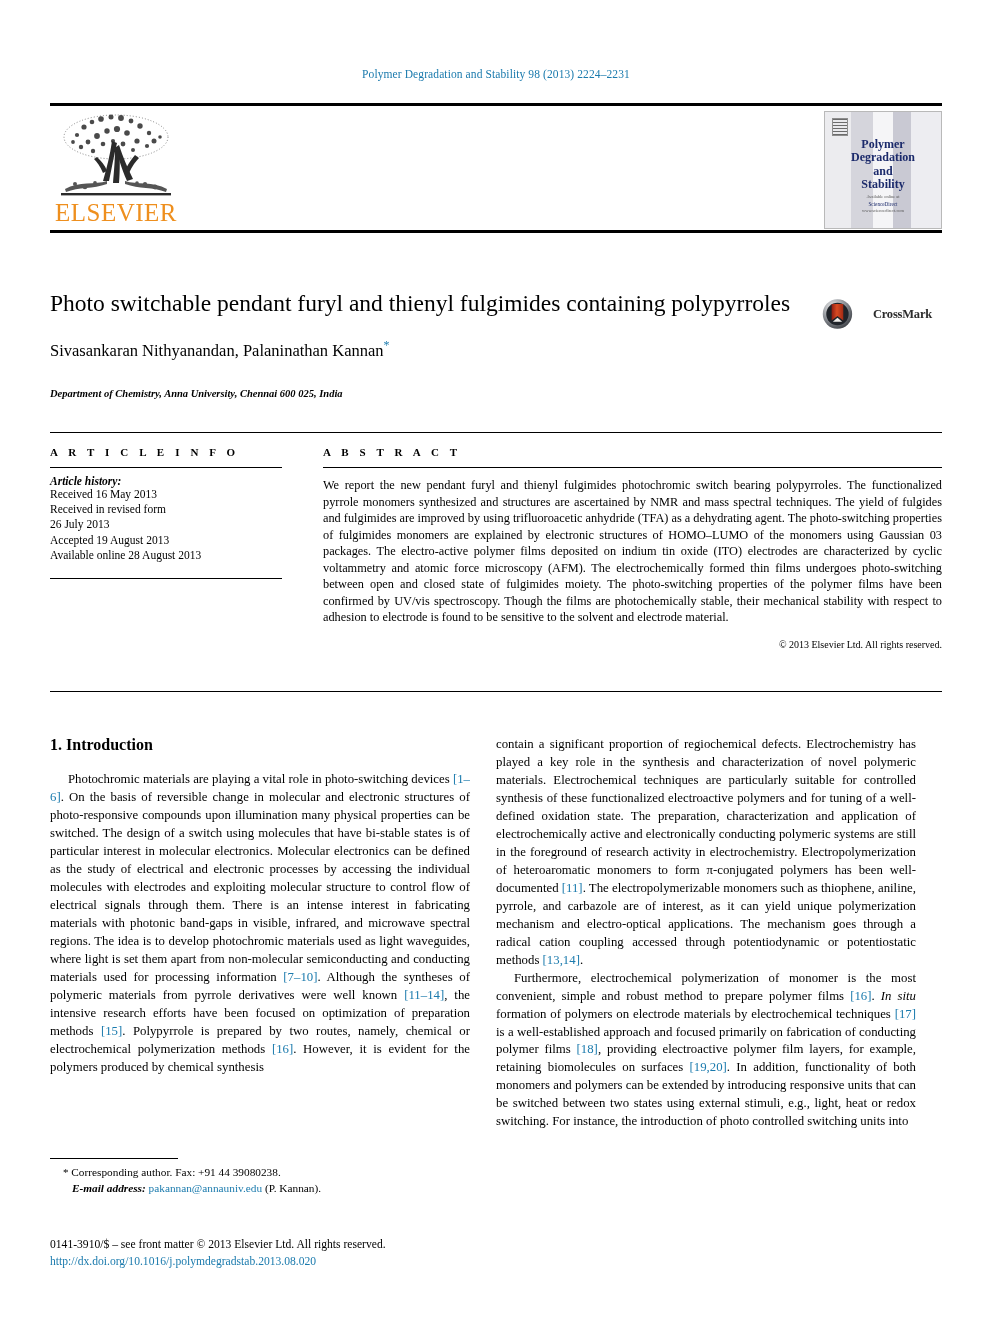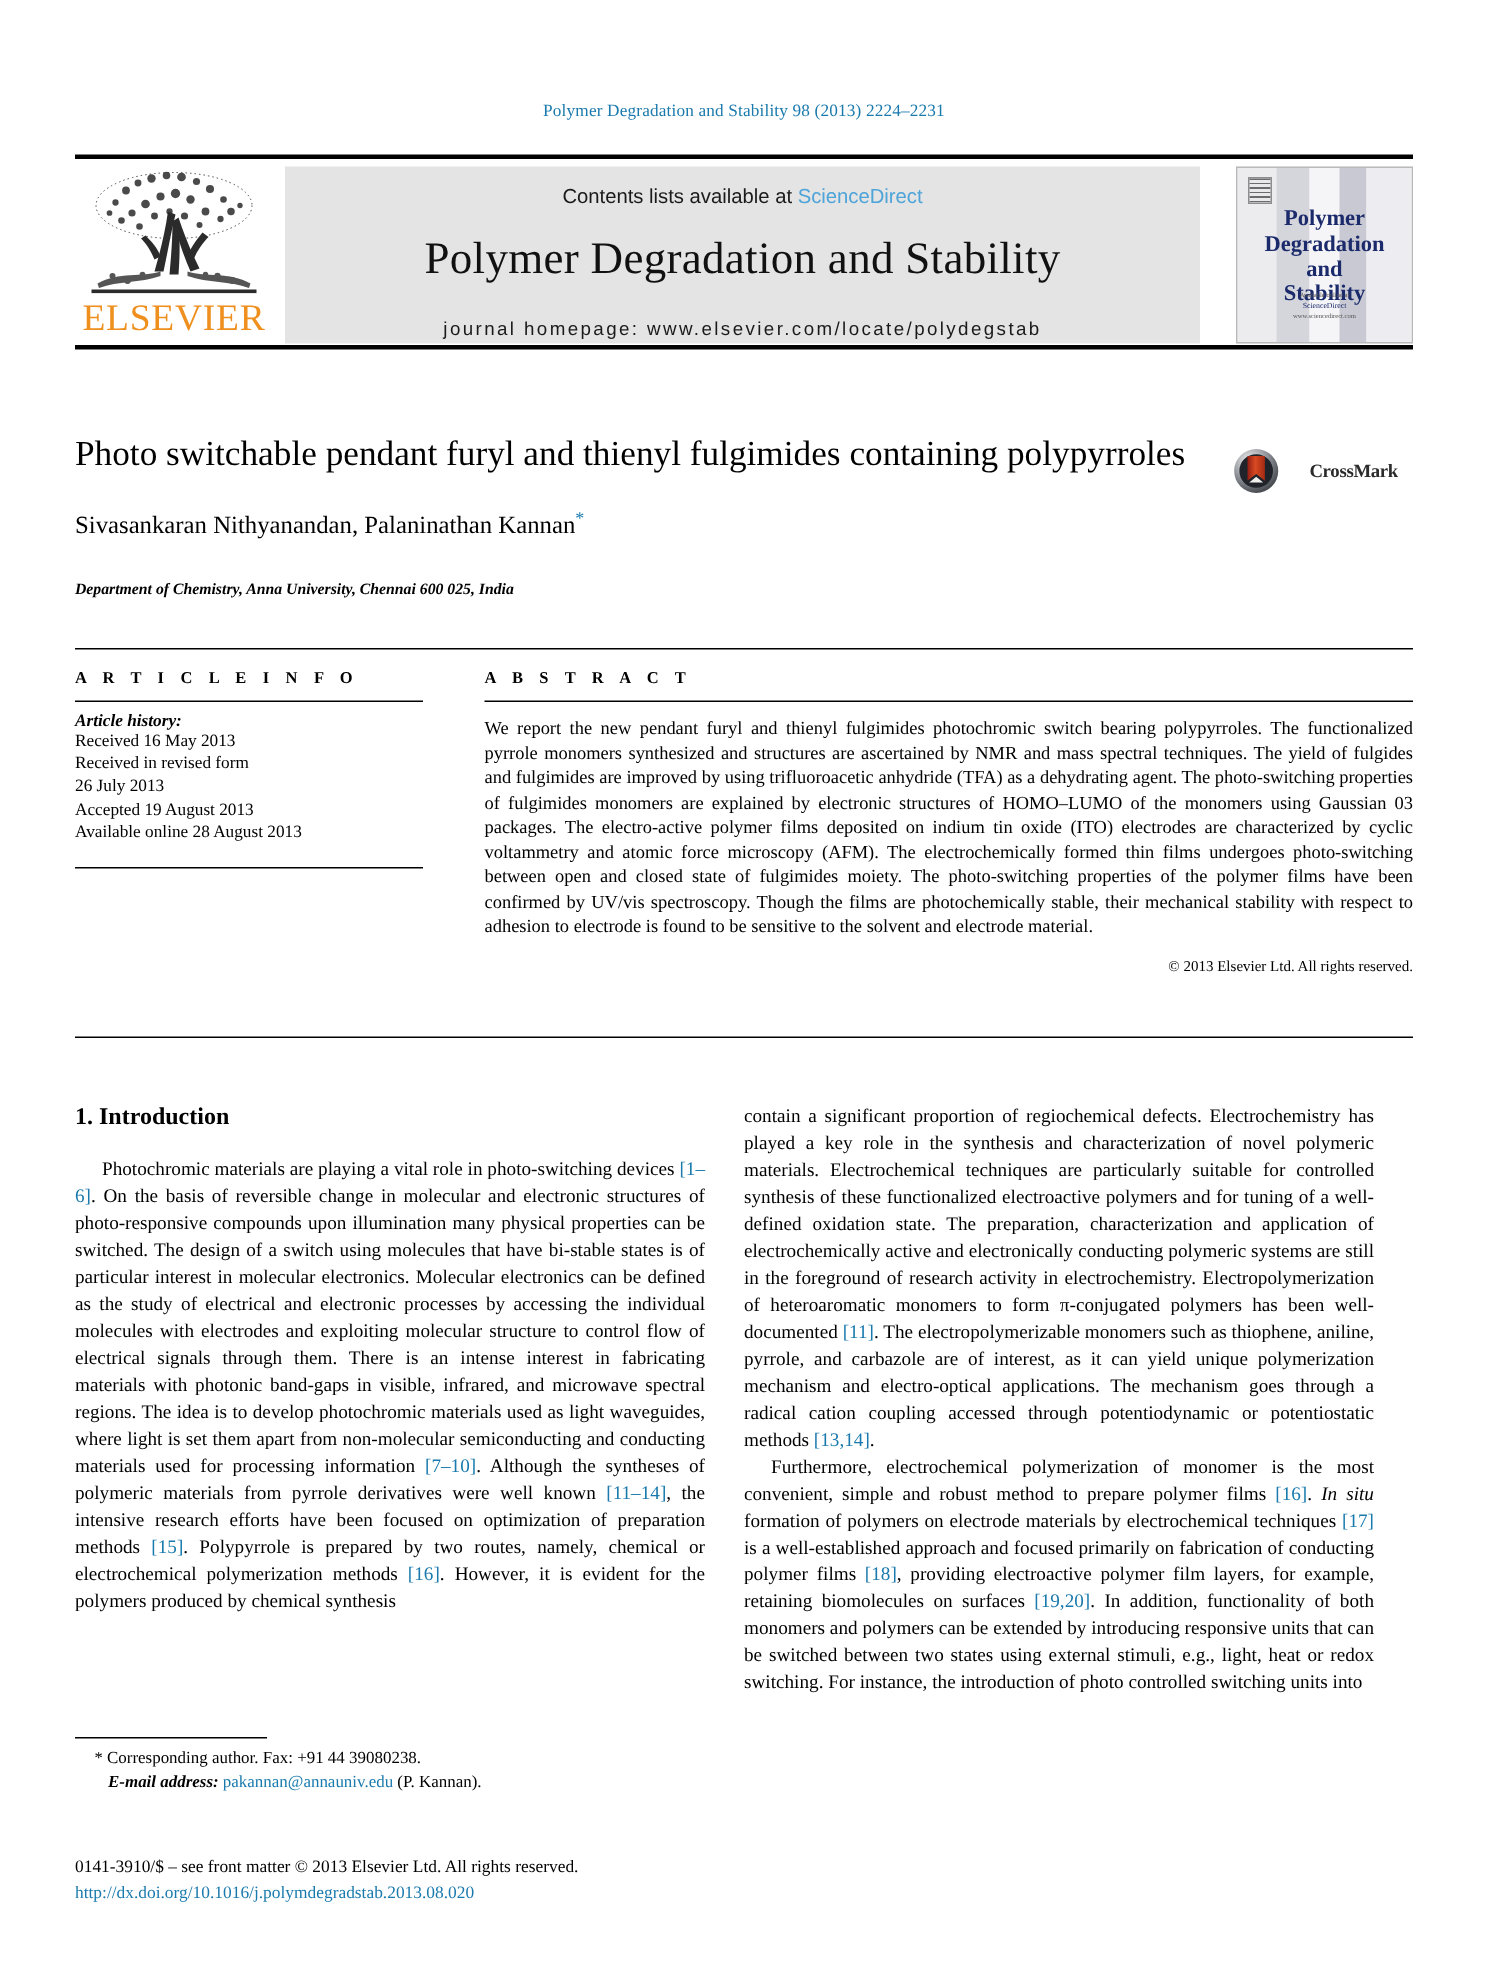--- a/index.html
+++ b/index.html
@@ -132,21 +132,21 @@
     background: repeating-linear-gradient(180deg,#6b6b6b 0 1px,#e9e9ec 1px 3px);
     border: 1px solid #8d8d8d;
   }
   .cover .ctitle {
     position: absolute;
     left: 0; right: 0;
     top: 26px;
     text-align: center;
     font-family: "Liberation Serif", serif;
     font-weight: bold;
-    font-size: 15px;
+    font-size: 12px;
     line-height: 1.12;
     color: #1b2a6b;
   }
   .cover .cfoot {
     position: absolute;
     left: 0; right: 0;
     bottom: 13px;
     text-align: center;
     font-size: 4.4px;
     color: #555;
@@ -386,27 +386,20 @@
             <circle cx="88" cy="73" r="2.1"></circle>
               <circle cx="98" cy="76" r="2.4"></circle>
               <circle cx="80" cy="72" r="1.8"></circle>
           </g>
           <rect x="4" y="82" width="110" height="2.4"></rect>
         </g>
       </svg>
       <div class="elsevier-word">ELSEVIER</div>
     </div>
 
-    <div class="banner">
-      <div class="contents">
-        <span>Contents lists available at </span><span class="sd">ScienceDirect</span>
-      </div>
-      <div class="jtitle">Polymer Degradation and Stability</div>
-      <div class="homepage">journal homepage: www.elsevier.com/locate/polydegstab</div>
-    </div>
 
     <div class="cover">
       <div class="stripes">
         <div class="stripe" style="left:0;width:26px;background:#ececef;"></div>
         <div class="stripe" style="left:26px;width:22px;background:#d5d5dc;"></div>
         <div class="stripe" style="left:48px;width:20px;background:#f5f5f7;"></div>
         <div class="stripe" style="left:68px;width:18px;background:#c9c9d3;"></div>
         <div class="stripe" style="left:86px;width:32px;background:#ededf1;"></div>
       </div>
       <div class="logo-box"></div>

